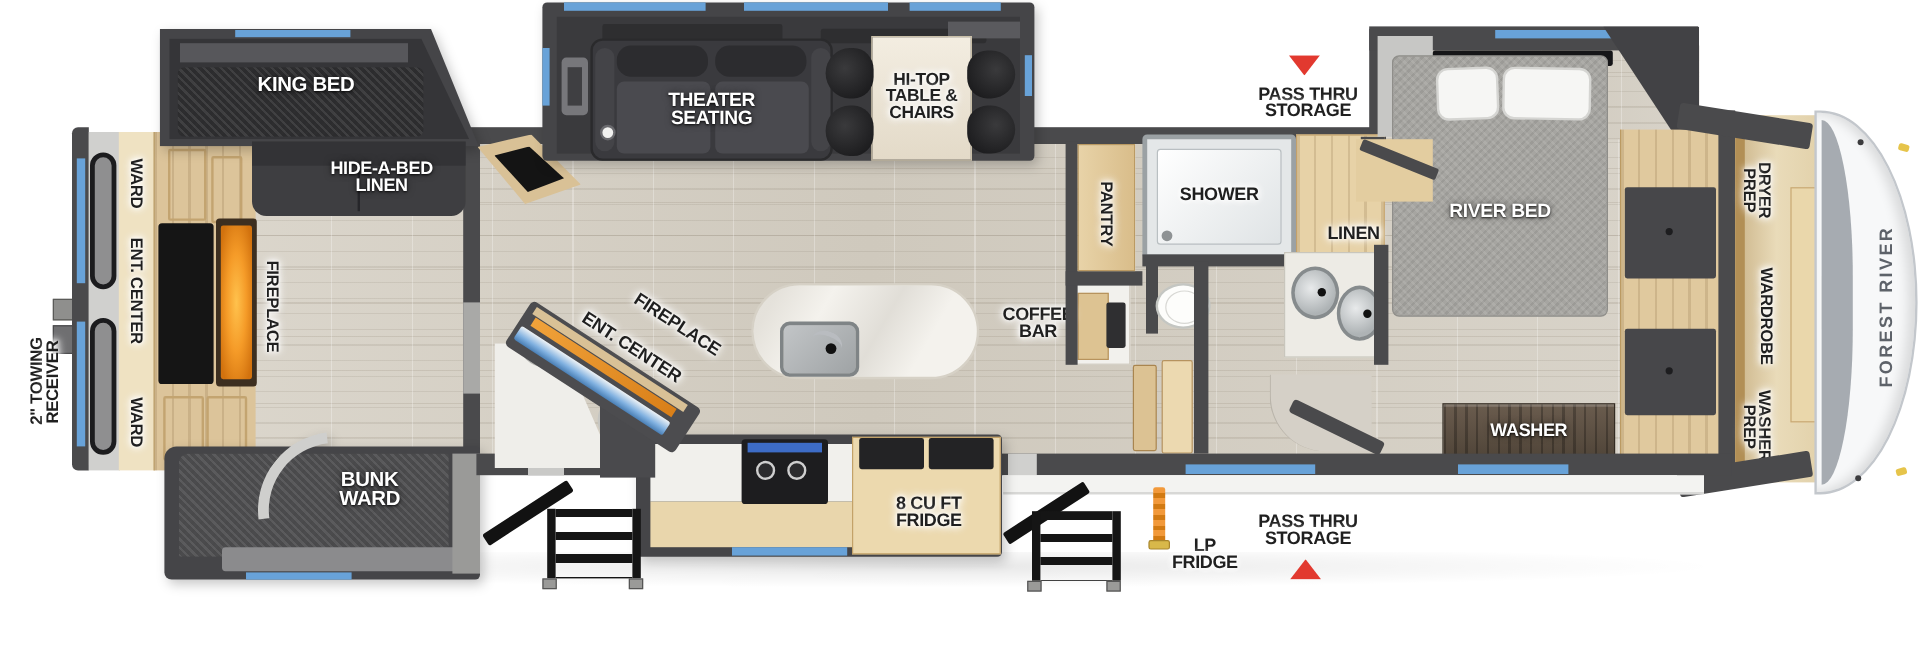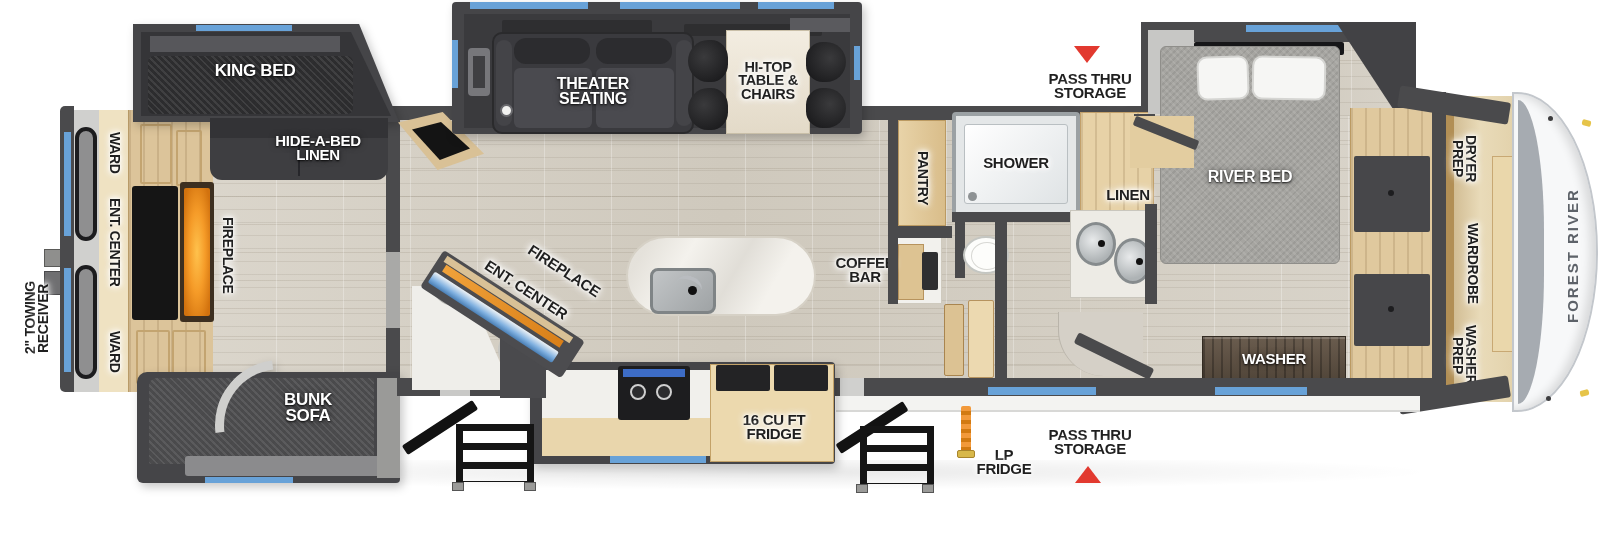--- a/index.html
+++ b/index.html
@@ -92,21 +92,21 @@
 
   <div class="abs shadowed" style="left:137px;top:372px;width:263px;height:111px;">
     <div class="abs" style="left:0;top:0;width:263px;height:111px;background:#454548;border-radius:10px 2px 4px 6px;"></div>
     <div class="abs mattress" style="left:12px;top:6px;width:225px;height:86px;background-color:#4b4b4d;border-radius:8px 2px 2px 2px;"></div>
     <div class="abs" style="left:48px;top:84px;width:200px;height:20px;background:#8b8b8d;border-radius:3px;"></div>
     <div class="abs circle" style="left:78px;top:-12px;width:130px;height:130px;border:9px solid transparent;border-left:9px solid #cfcfcd;transform:rotate(38deg);box-sizing:border-box;"></div>
     <div class="abs" style="left:240px;top:6px;width:23px;height:100px;background:#9a9a98;"></div>
   </div>
   <div class="blue" style="left:205px;top:477px;width:88px;height:6px;"></div>
   <div class="lbl white" style="left:268px;top:388px;width:80px;height:40px;font-size:17px;">BUNK
-SOFA</div>
+WARD</div>
 
   <div class="abs" style="left:398px;top:112px;width:86px;height:58px;background:#d9c196;clip-path:polygon(0 18%,52% 0,100% 72%,46% 100%);"></div>
   <div class="abs" style="left:412px;top:122px;width:58px;height:38px;background:#141414;clip-path:polygon(0 20%,50% 0,100% 70%,48% 100%);"></div>
 
   <div class="abs shadowed" style="left:452px;top:2px;width:410px;height:132px;background:#454548;border-radius:4px;">
     <div class="abs" style="left:12px;top:12px;width:386px;height:114px;background:#3a3a3d;"></div>
     <div class="abs" style="left:50px;top:18px;width:150px;height:14px;background:#2e2e30;border-radius:2px;"></div>
     <div class="abs" style="left:232px;top:22px;width:138px;height:12px;background:#2e2e30;border-radius:2px;"></div>
     <div class="abs" style="left:338px;top:16px;width:60px;height:14px;background:#5a5a5e;"></div>
     <div class="abs" style="left:16px;top:46px;width:22px;height:48px;background:#77777b;border-radius:4px;"></div>
@@ -236,21 +236,21 @@
     <div class="abs" style="left:12px;top:8px;width:281px;height:48px;background:#f1f0ec;"></div>
     <div class="abs" style="left:12px;top:56px;width:281px;height:38px;background:#e9d6ac;"></div>
   </div>
   <div class="abs" style="left:618px;top:366px;width:72px;height:54px;background:#1d1d1f;border-radius:3px;"></div>
   <div class="abs" style="left:623px;top:369px;width:62px;height:8px;background:#3d6cc6;"></div>
   <div class="abs circle" style="left:630px;top:384px;width:16px;height:16px;background:#2c2c2e;border:2px solid #cfcfcf;box-sizing:border-box;"></div>
   <div class="abs circle" style="left:656px;top:384px;width:16px;height:16px;background:#2c2c2e;border:2px solid #cfcfcf;box-sizing:border-box;"></div>
   <div class="abs" style="left:710px;top:364px;width:124px;height:98px;background:#ecd9ae;border:1px solid #c3a268;box-sizing:border-box;"></div>
   <div class="abs" style="left:716px;top:365px;width:54px;height:26px;background:#232325;border-radius:2px;"></div>
   <div class="abs" style="left:774px;top:365px;width:54px;height:26px;background:#232325;border-radius:2px;"></div>
-  <div class="lbl" style="left:726px;top:406px;width:96px;height:42px;">16 CU FT
+  <div class="lbl" style="left:726px;top:406px;width:96px;height:42px;">8 CU FT
 FRIDGE</div>
   <div class="blue" style="left:610px;top:456px;width:96px;height:7px;"></div>
 
   <div class="abs" style="left:412px;top:286px;width:100px;height:104px;background:#efeeea;clip-path:polygon(0 0,55% 0,100% 100%,0 100%);"></div>
   <div class="abs circle" style="left:432px;top:262px;width:44px;height:44px;background:#e9e9e6;border:3px solid #b5b5b1;box-sizing:border-box;"></div>
   <div class="abs circle" style="left:498px;top:330px;width:40px;height:40px;background:#fbfbf9;border:2px solid #c6c6c2;box-sizing:border-box;"></div>
   <div class="abs" style="left:500px;top:330px;width:46px;height:68px;background:#4a4a4d;"></div>
   <div class="abs" style="left:444px;top:250px;width:168px;height:44px;background:#4c4c4f;border-radius:4px;transform:rotate(33deg);transform-origin:0 0;">
     <div class="abs" style="left:6px;top:3px;width:150px;height:7px;background:#d9c196;"></div>
     <div class="abs" style="left:10px;top:11px;width:140px;height:8px;background:linear-gradient(90deg,#f0a23a,#d97f18);"></div>

